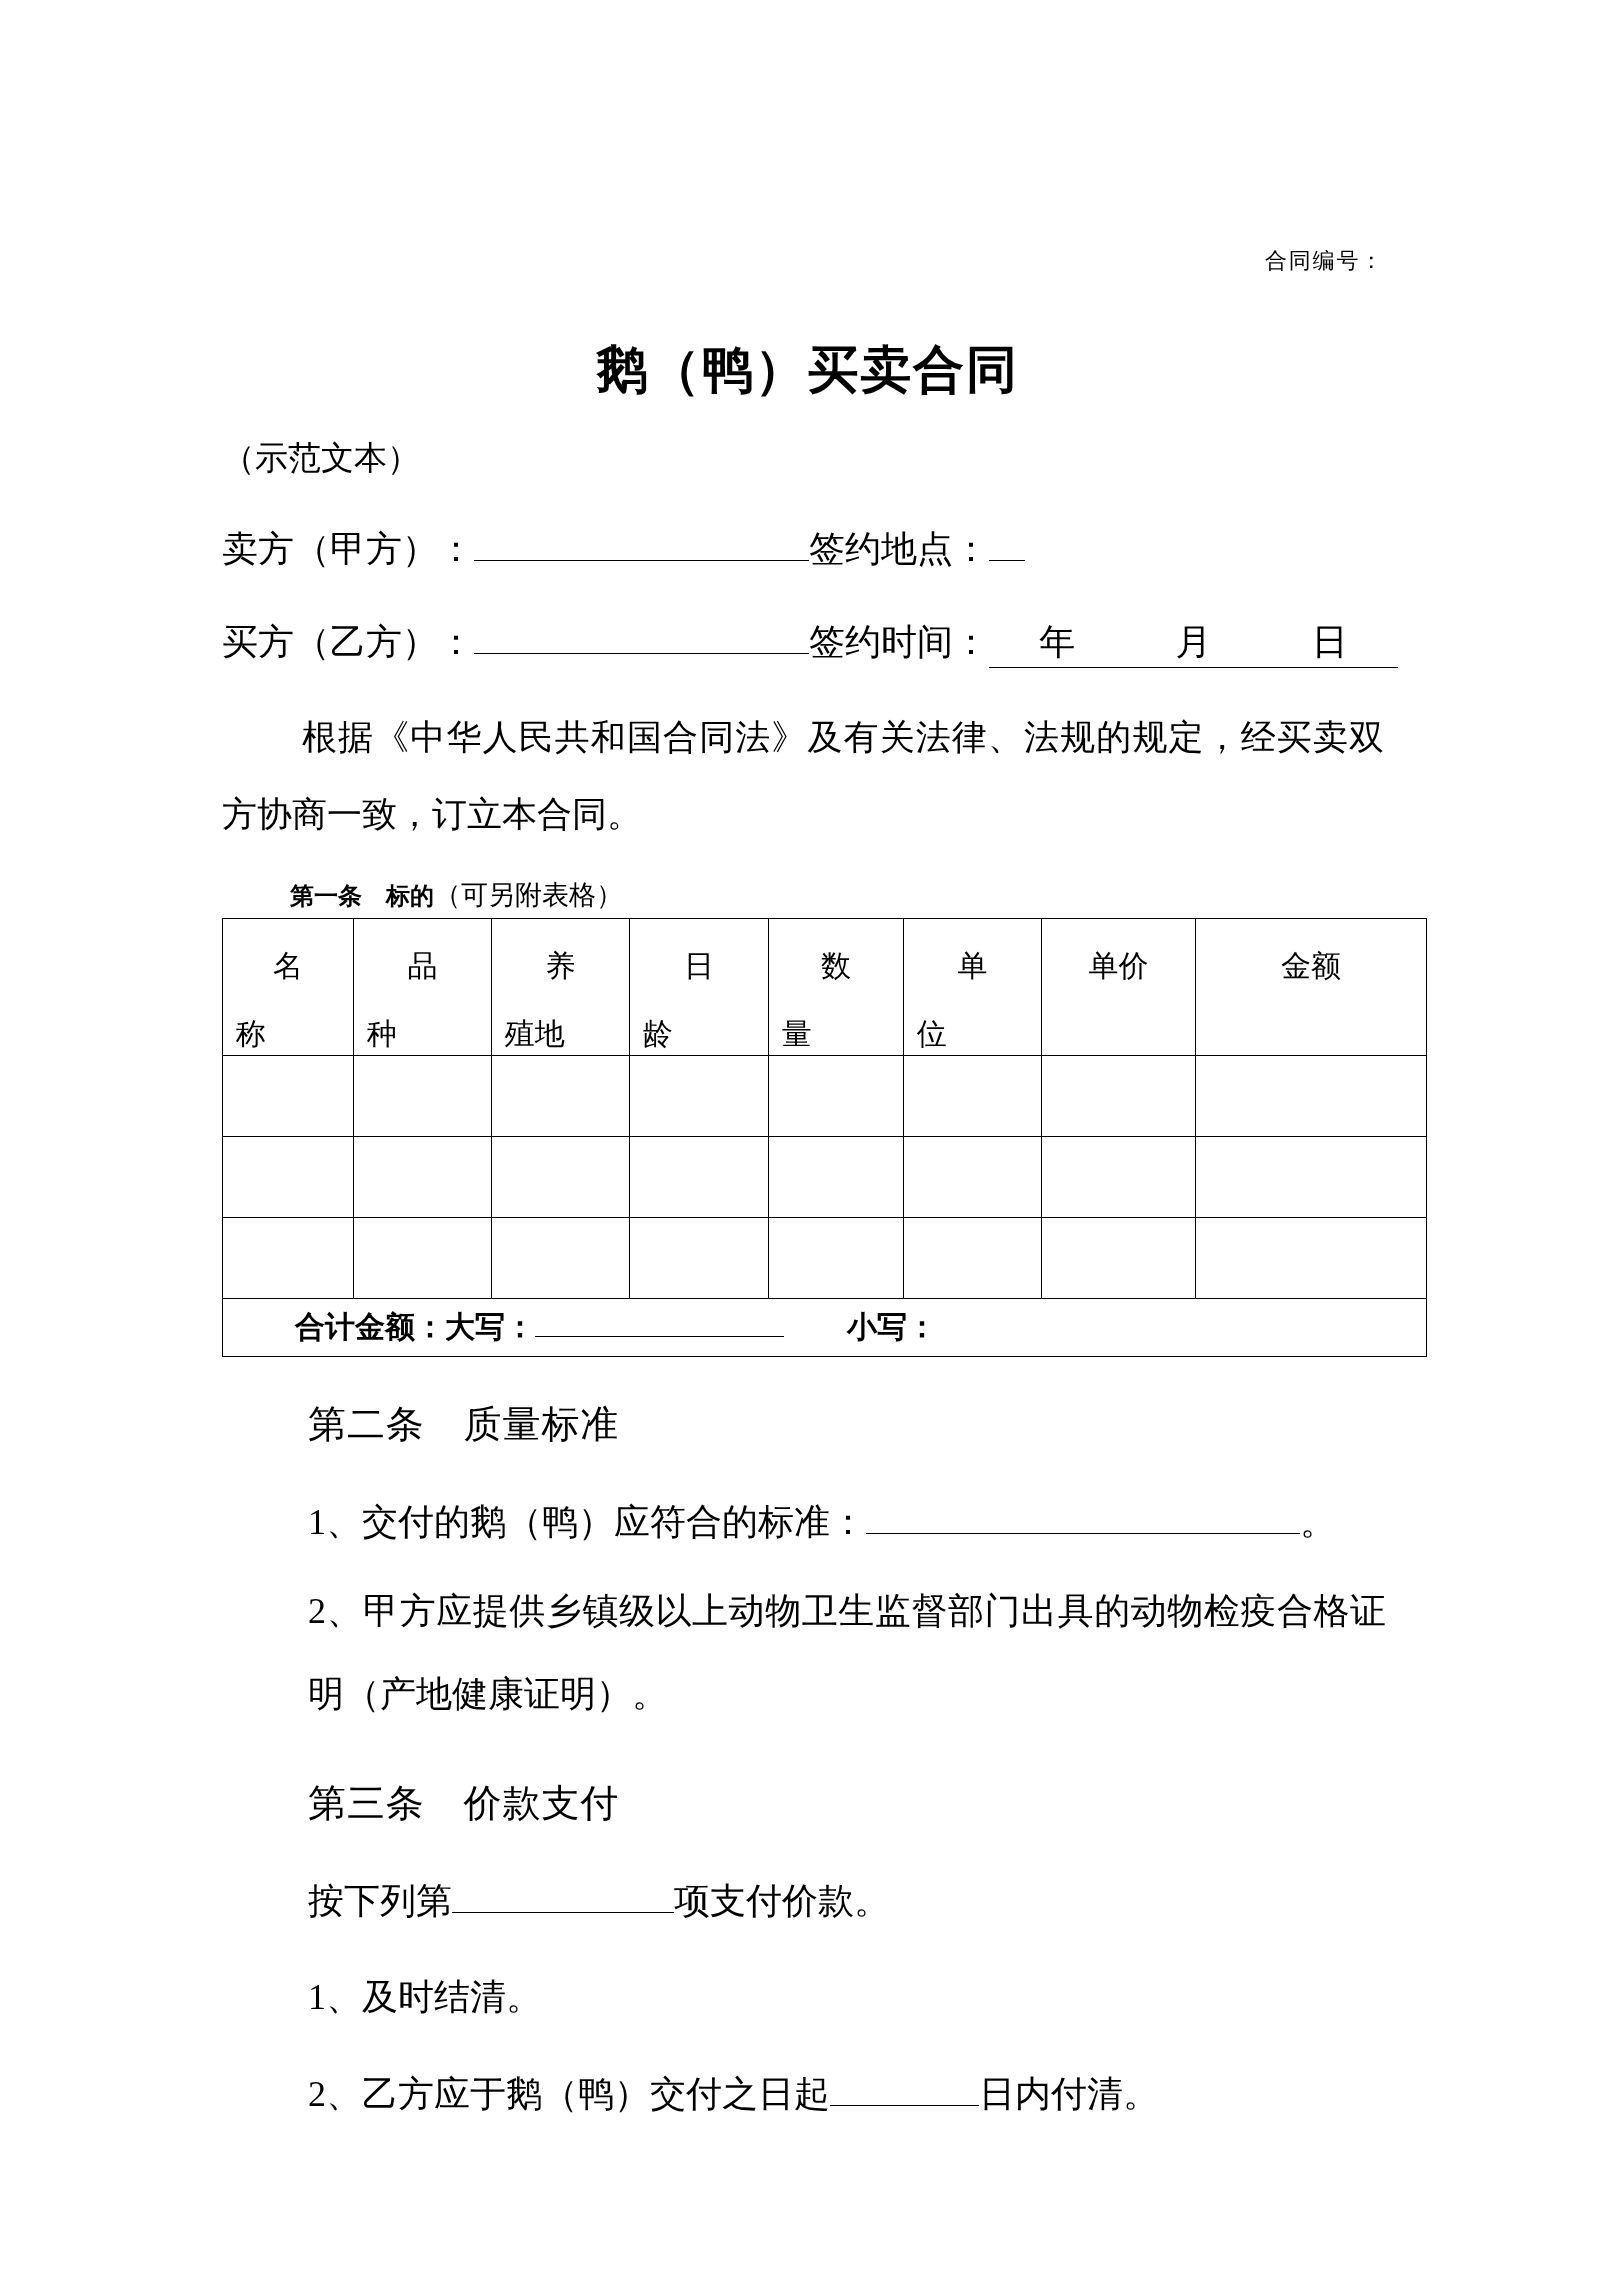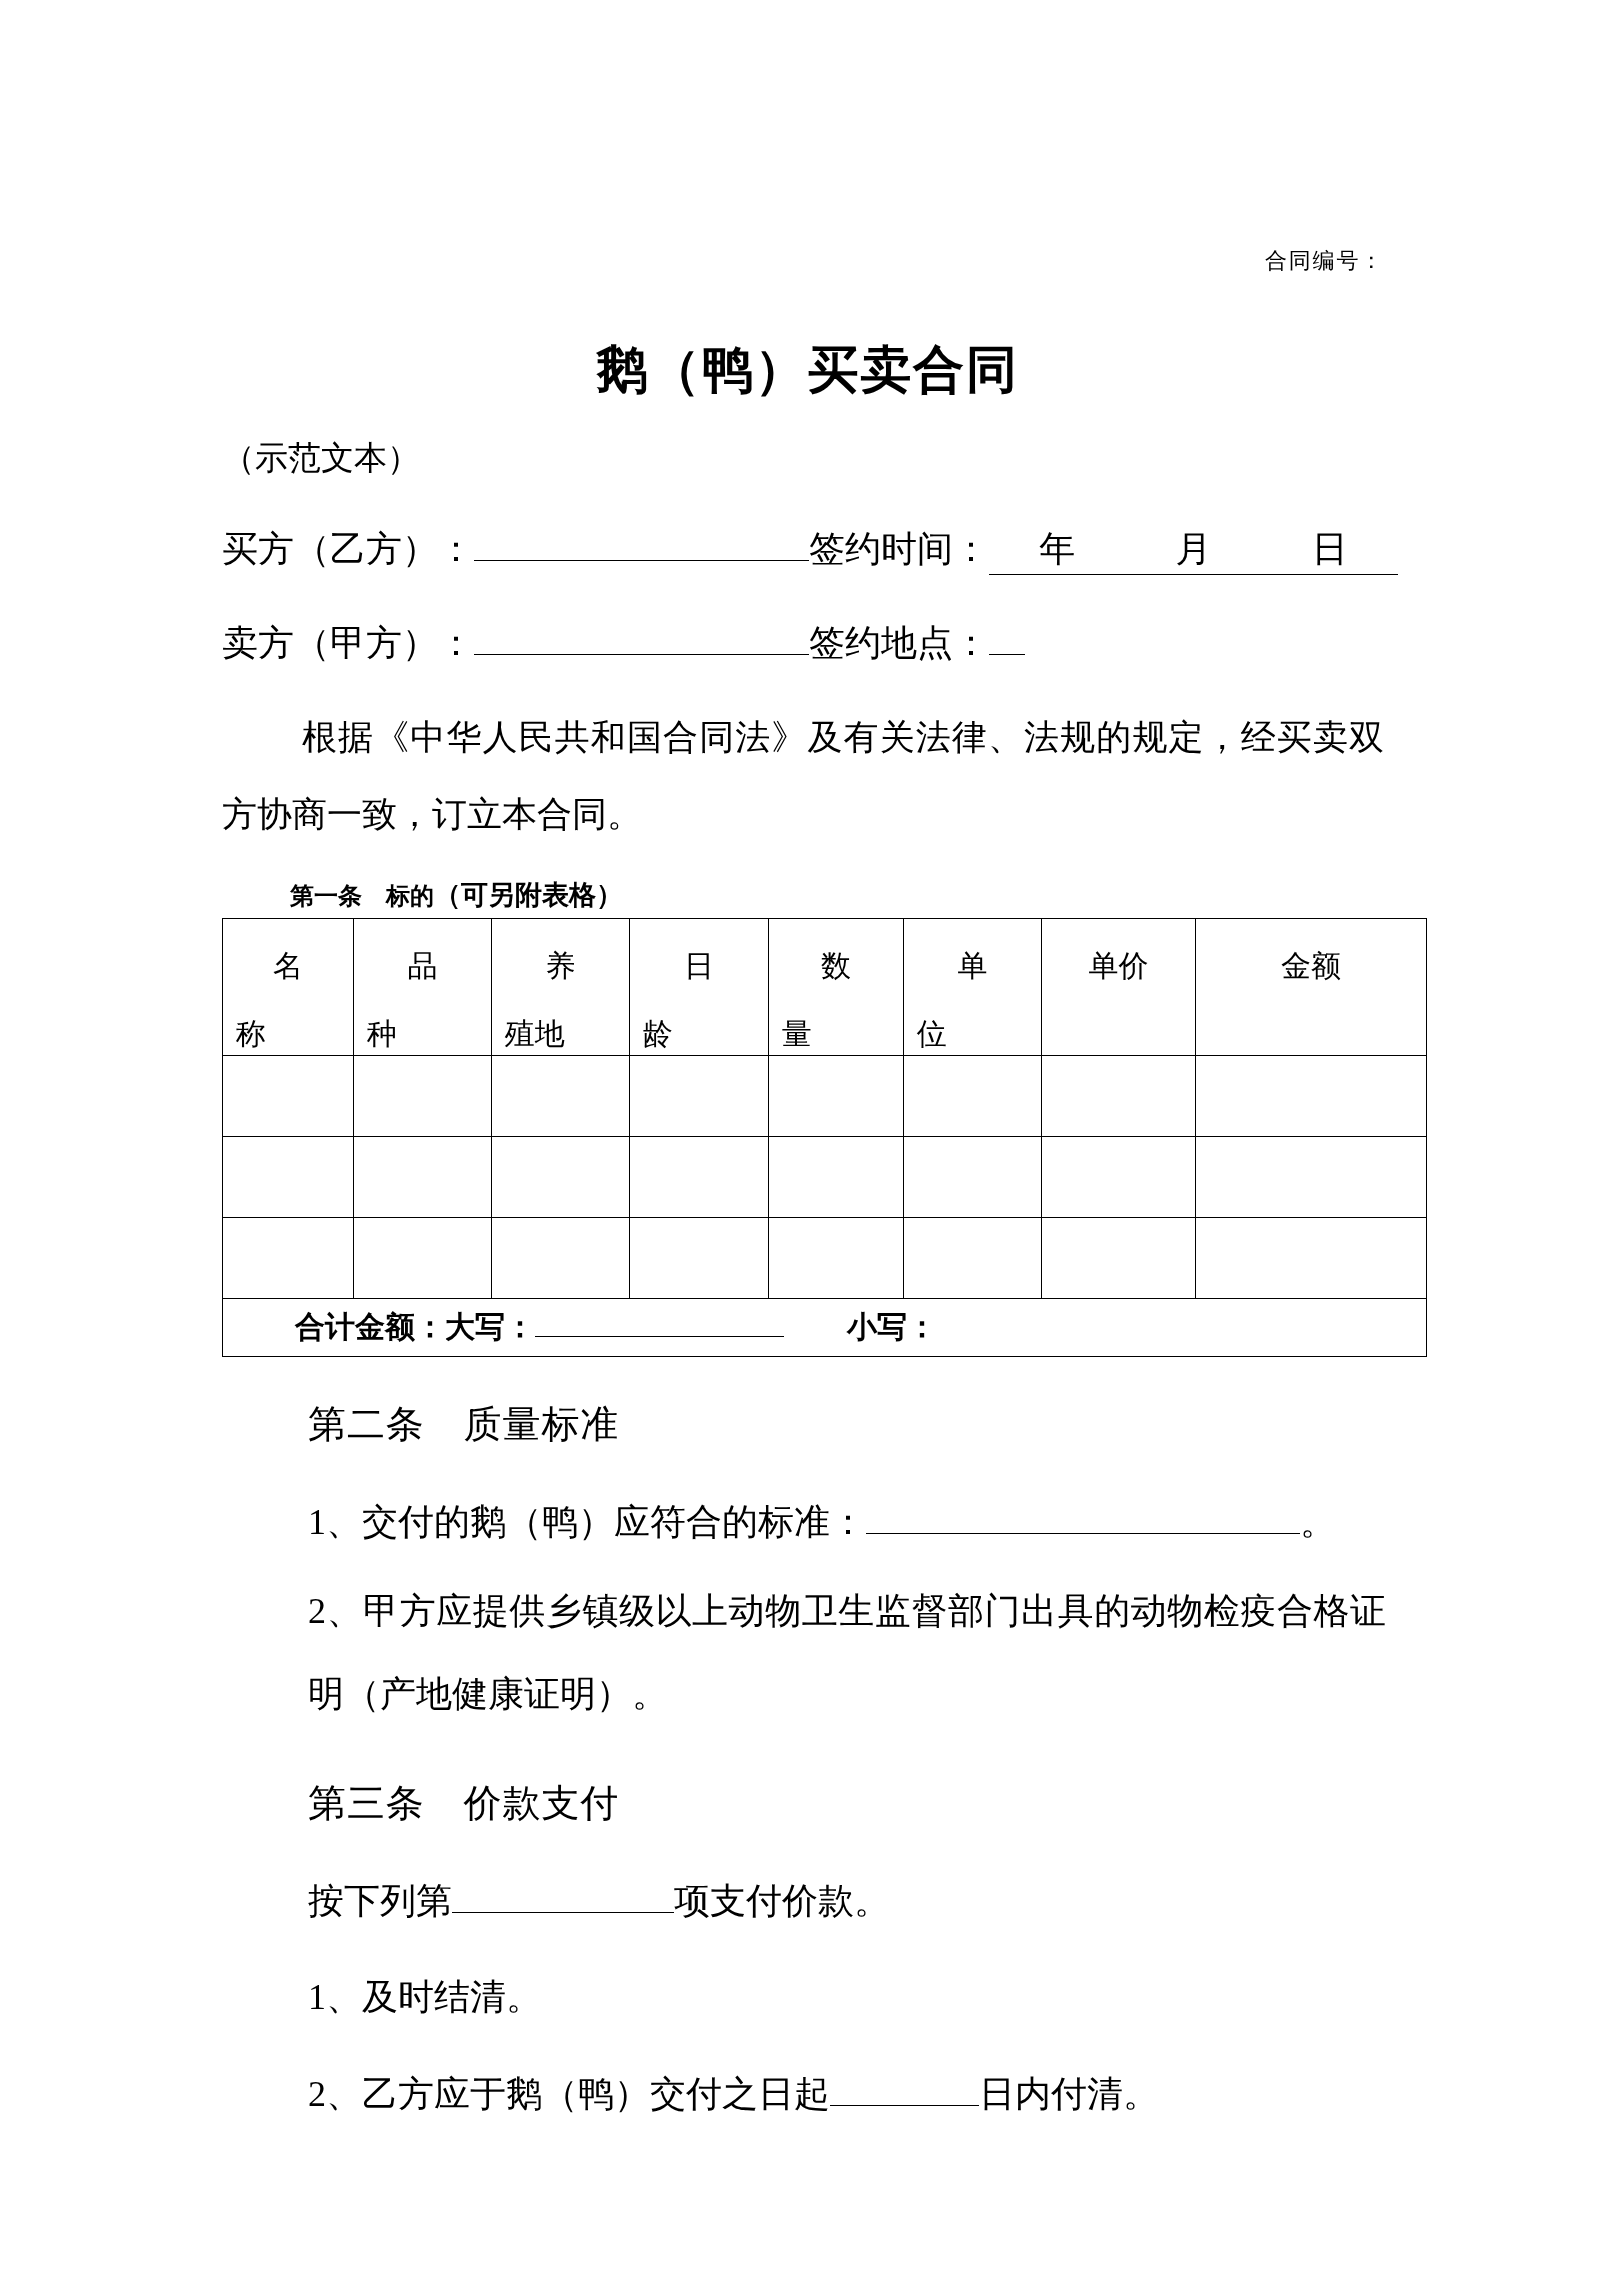--- a/index.html
+++ b/index.html
@@ -49,21 +49,21 @@
   }
 
   .intro {
     width: 1162px; font-size: 35px;
     line-height: 2.2; text-indent: 80px;
     text-align: justify; margin: 31px 0 0 0;
   }
 
   .art1-heading { margin: 23.5px 0 0 68px; font-size: 28px; }
   .art1-heading .bold-part { font-weight: bold; font-size: 24px; }
-  .art1-heading .note-part { font-weight: bold; font-size: 27px; }
+  .art1-heading .note-part { font-weight: normal; font-size: 27px; }
 
   table.subject {
     border-collapse: collapse;
     table-layout: fixed;
     width: 1203px;
     margin-top: 5.4px;
   }
   table.subject td { border: 1.8px solid #000; vertical-align: top; padding: 0; }
   tr.hdr { height: 125px; }
   tr.body-row { height: 81px; }
@@ -88,29 +88,29 @@
 
 <div class="page">
 
   <div class="contract-no">合同编号：</div>
 
   <div class="doc-title">鹅（鸭）买卖合同</div>
 
   <div class="doc-subtitle">（示范文本）</div>
 
   <div class="party-line">
+    <span>卖方（甲方）：</span><span class="blank w-370"></span><span>签约地点：</span><span class="blank w-40"></span>
+  </div>
+
+  <div class="party-line">
     <span>买方（乙方）：</span><span class="blank w-370"></span><span>签约时间：</span><span class="ymd">
         <span>年</span>
         <span>月</span>
         <span>日</span>
       </span>
-  </div>
-
-  <div class="party-line">
-    <span>卖方（甲方）：</span><span class="blank w-370"></span><span>签约地点：</span><span class="blank w-40"></span>
   </div>
 
   <p class="intro">根据《中华人民共和国合同法》及有关法律、法规的规定，经买卖双方协商一致，订立本合同。</p>
 
   <div class="art1-heading">
     <span class="bold-part">第一条　标的</span><span class="note-part">（可另附表格）</span>
   </div>
 
   <table class="subject">
     <colgroup>

